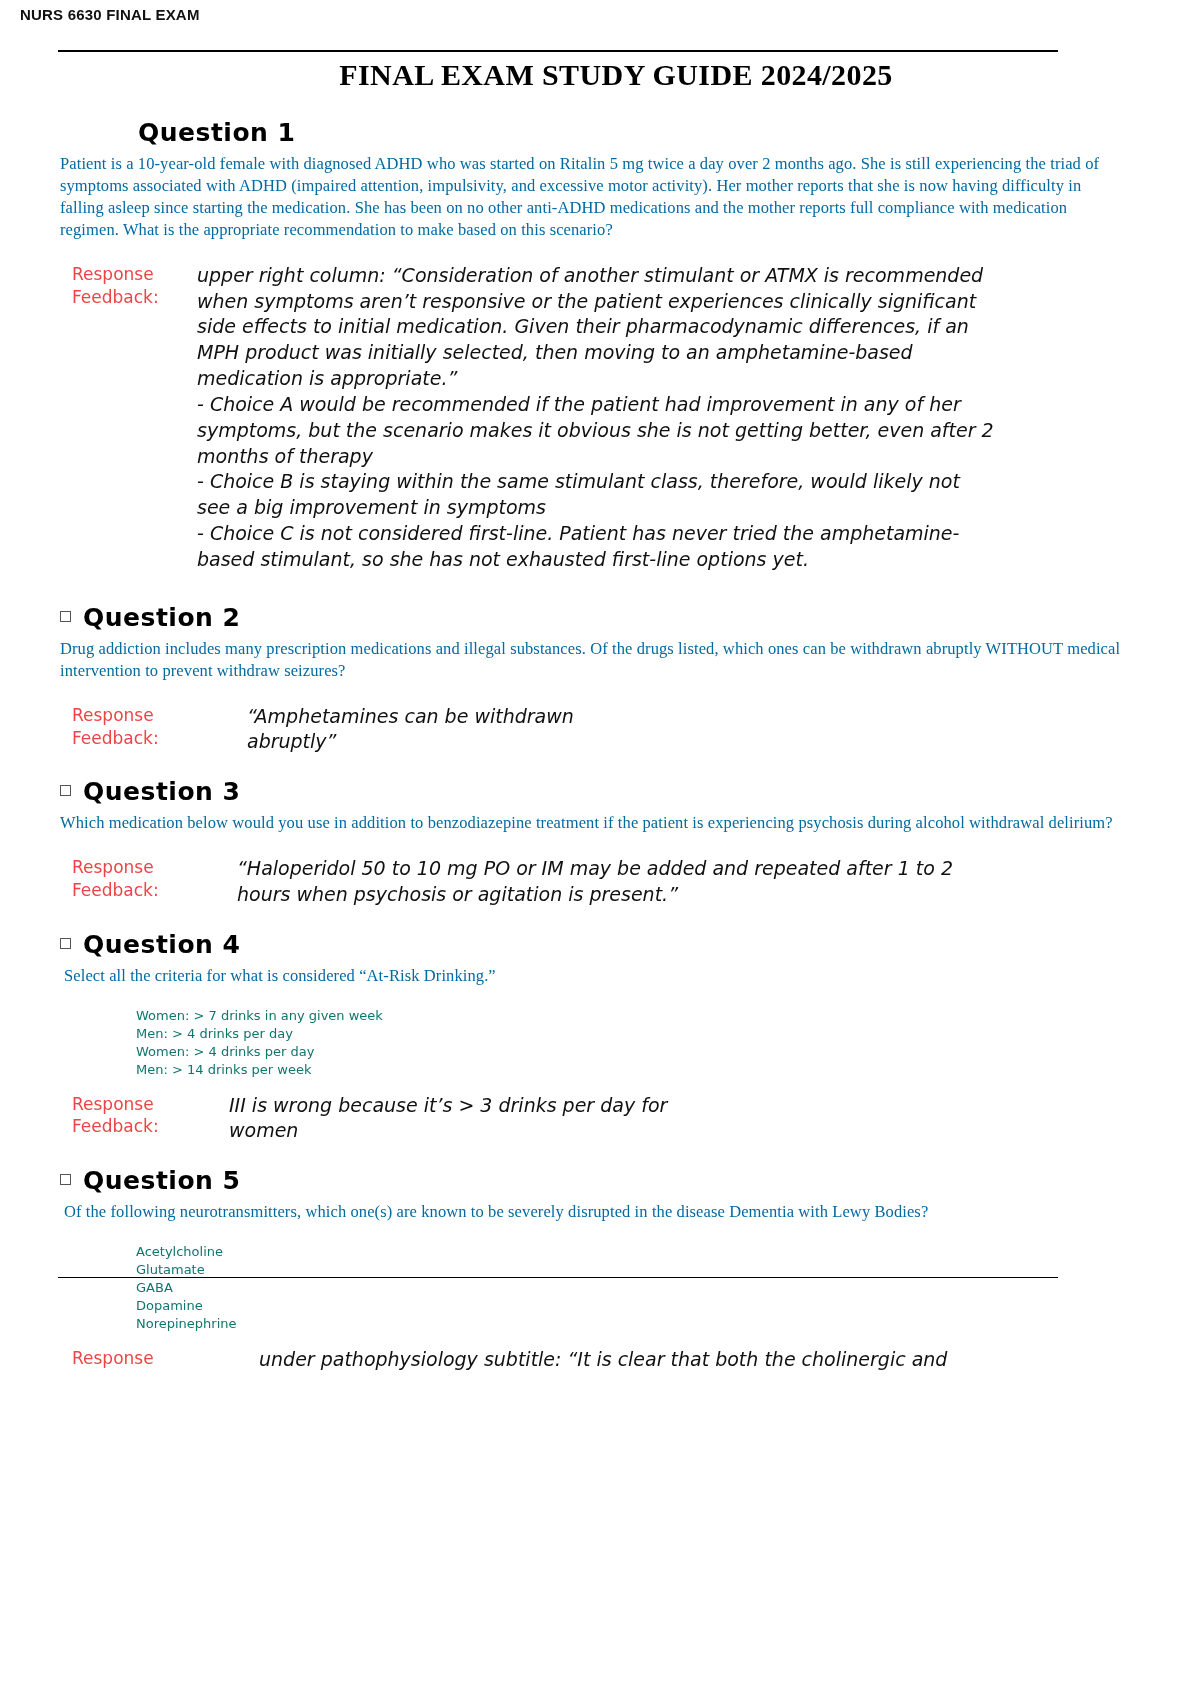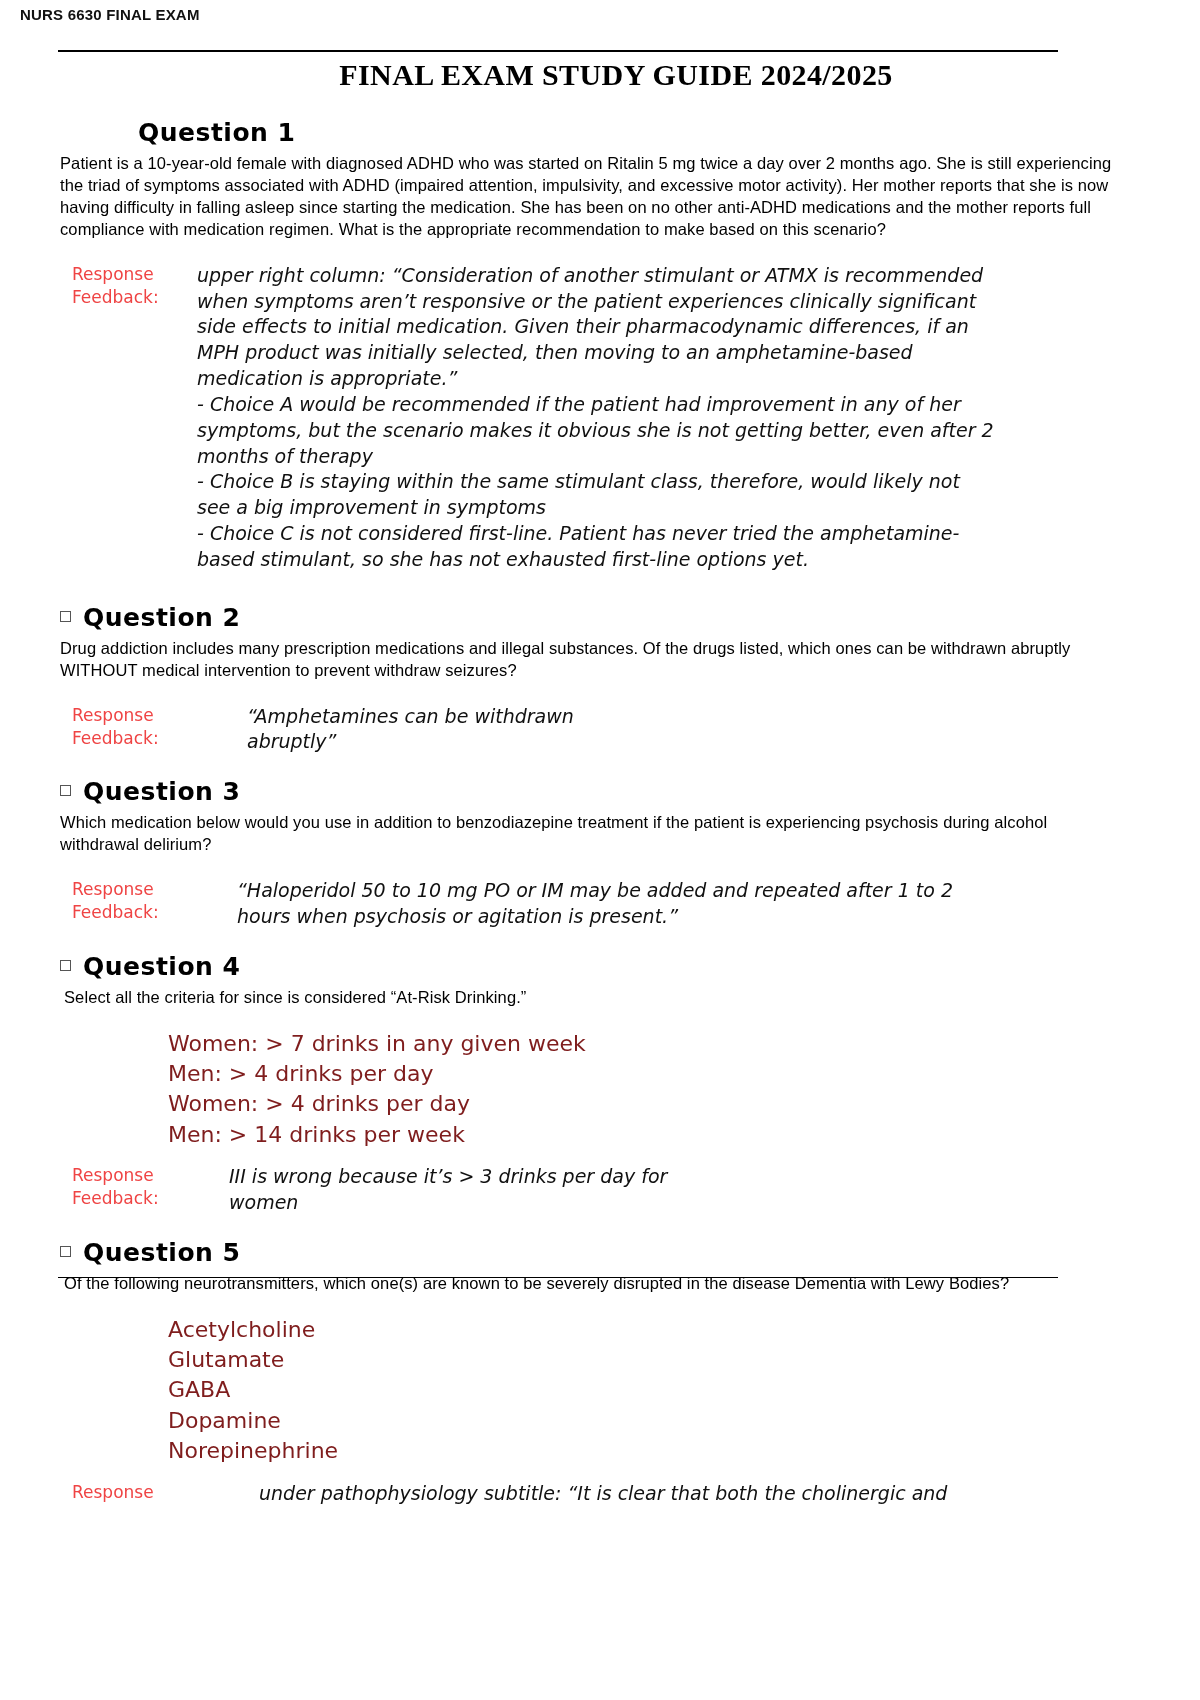--- a/index.html
+++ b/index.html
@@ -82,37 +82,37 @@
   .q-title {
     font-family: "DejaVu Sans", sans-serif;
     font-size: 25px;
     font-weight: 700;
     letter-spacing: 0.5px;
   }
   .q-title.indent {
     margin-left: 55px;
   }
   .q-body {
-    font-family: Liberation Sans, sans-serif;
+    font-family: Liberation Serif, serif;
     font-size: 16.5px;
     line-height: 1.33;
     margin-top: 6px;
     letter-spacing: 0.1px;
-    color: #000000;
+    color: #0369a1;
   }
   .q-body.small-indent {
     margin-left: 4px;
   }
   .options {
     margin-top: 20px;
-    margin-left: 108px;
-    font-family: "DejaVu Sans", sans-serif;
-    font-size: 22px;
+    margin-left: 76px;
+    font-family: "DejaVu Sans", sans-serif;
+    font-size: 13px;
     line-height: 1.38;
-    color: #7f1d1d;
+    color: #0f766e;
   }
   .fb-row {
     display: flex;
     margin-top: 22px;
   }
   .fb-label {
     width: 125px;
     min-width: 125px;
     font-family: "DejaVu Sans", sans-serif;
     font-size: 17px;
@@ -220,21 +220,21 @@
       </div>
     </div>
 
     <div class="gap-c"></div>
 
     <div class="q-block">
       <div class="q-head">
         <span class="bullet-box"></span>
         <span class="q-title">Question 4</span>
       </div>
-      <div class="q-body small-indent">Select all the criteria for since is considered “At-Risk Drinking.”</div>
+      <div class="q-body small-indent">Select all the criteria for what is considered “At-Risk Drinking.”</div>
       <div class="options">
         <div>Women: &gt; 7 drinks in any given week</div>
         <div>Men: &gt; 4 drinks per day</div>
         <div>Women: &gt; 4 drinks per day</div>
         <div>Men: &gt; 14 drinks per week</div>
       </div>
       <div class="fb-row" style="margin-top:14px;">
         <div class="fb-label">
           <div>Response</div>
           <div>Feedback:</div>

